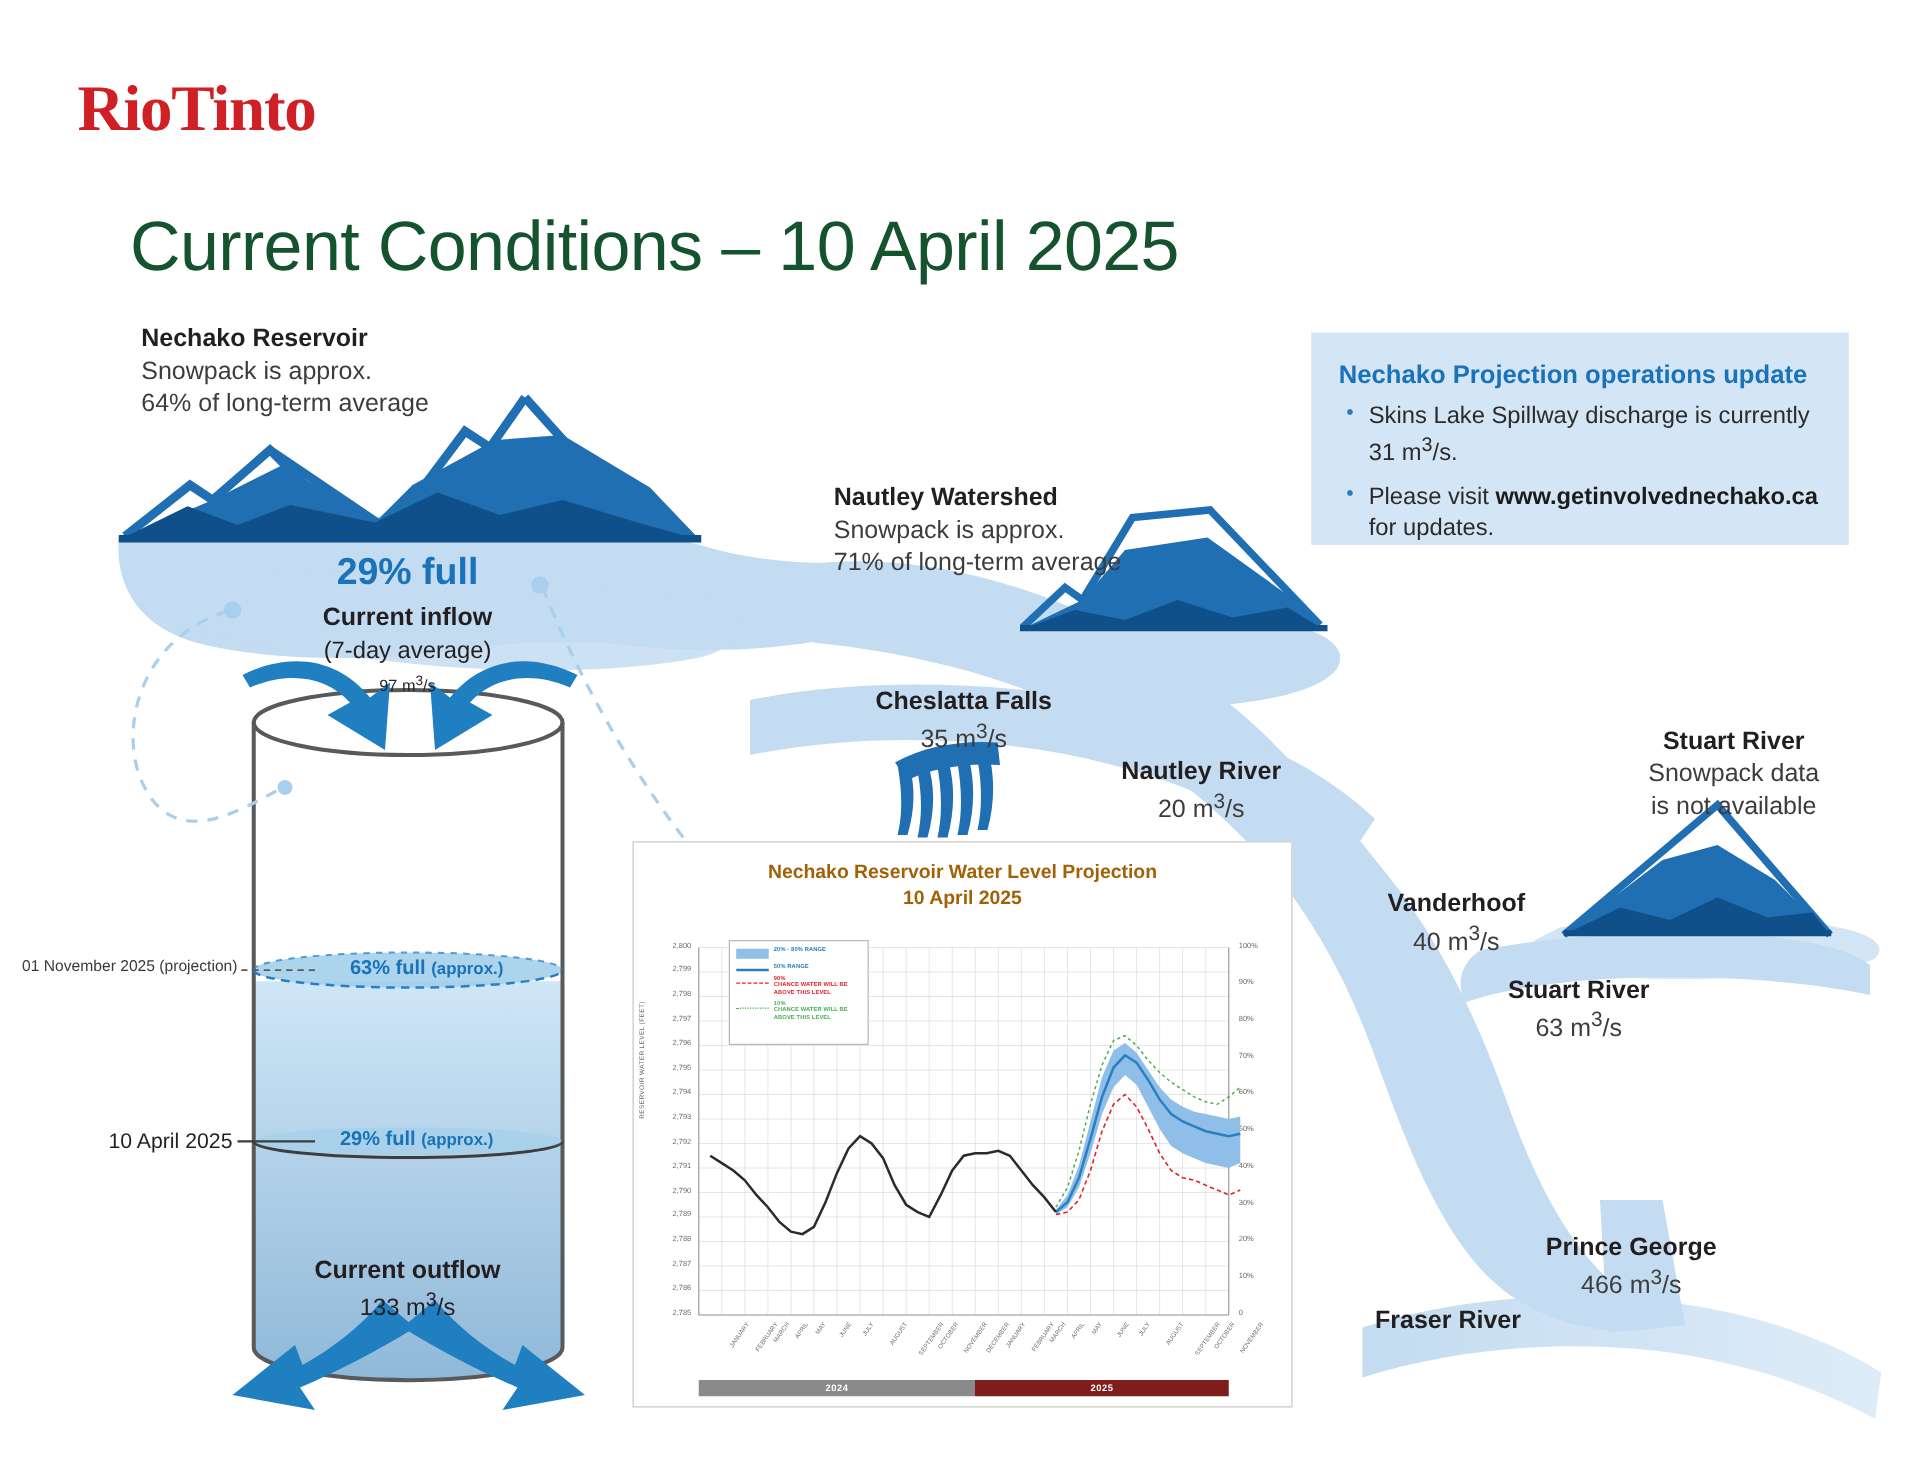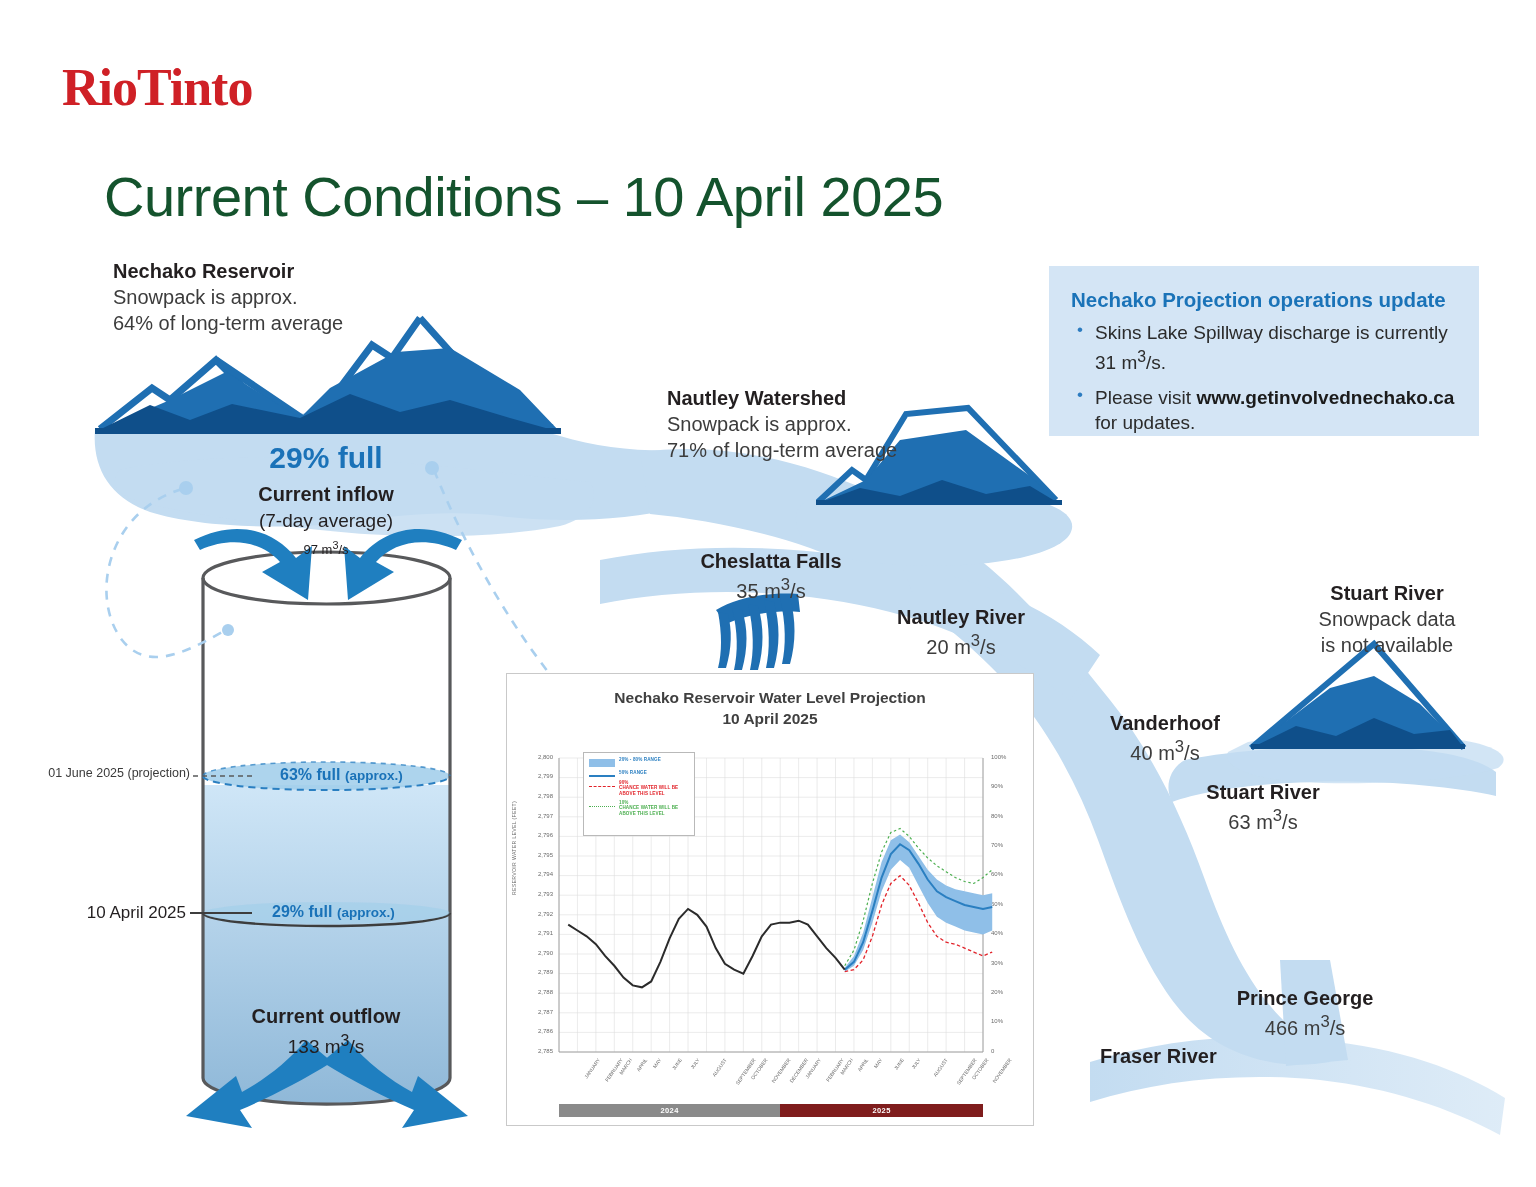--- a/index.html
+++ b/index.html
@@ -63,21 +63,21 @@
   .date-left { position:absolute; font-size:17px; color:#231f20; white-space:nowrap; }
   .date-left.small { font-size:12.5px; color:#3a3a3a; }
 
   
   .chart-panel {
     position: absolute; left: 506px; top: 673px; width: 528px; height: 453px;
     background: #ffffff; border: 1px solid #c9c9c9;
   }
   .chart-title {
     text-align:center; margin-top:14px;
-    font-size:15.5px; font-weight:700; color:#404040; line-height:1.35;
+    font-size:15.5px; font-weight:700; color:#a16207; line-height:1.35;
   }
   .plot-wrap { position:relative; width:528px; height:400px; }
   .legend-box {
     position:absolute; left:76px; top:22px; width:112px; height:84px;
     background:#fff; border:1px solid #b9b9b9; padding:4px 5px;
   }
   .lg-row { display:flex; align-items:flex-start; margin-bottom:3px; }
   .lg-swatch { width:26px; flex:0 0 26px; margin-right:4px; margin-top:2px; }
   .lg-fill { height:8px; background:#8fbfe8; }
   .lg-line { height:0; border-top:2px solid #2a7fc1; margin-top:3px;}
@@ -282,21 +282,21 @@
     <b>Current inflow</b><br>
     <span style="font-size:19px">(7-day average)</span><br>
     <span style="font-size:13px"><span>97 m</span><sup>3</sup><span>/s</span></span>
   </div>
 
   <div class="cyl-lab ctr" style="left:206px; top:1003px; width:240px; line-height:1.35;">
     <b>Current outflow</b><br>
     <span style="font-size:19px"><span>133 m</span><sup>3</sup><span>/s</span></span>
   </div>
 
-  <div class="date-left small rgt" style="left:0px; top:766px; width:190px;">01 June 2025 (projection)</div>
+  <div class="date-left small rgt" style="left:0px; top:766px; width:190px;">01 November 2025 (projection)</div>
   <div class="pct-in-tank" style="left:280px; top:766px;">
     <span>63% full</span>
     <span class="ap">(approx.)</span>
   </div>
 
   <div class="date-left rgt" style="left:0px; top:903px; width:186px;">10 April 2025</div>
   <div class="pct-in-tank" style="left:272px; top:903px;">
     <span>29% full</span>
     <span class="ap">(approx.)</span>
   </div>

